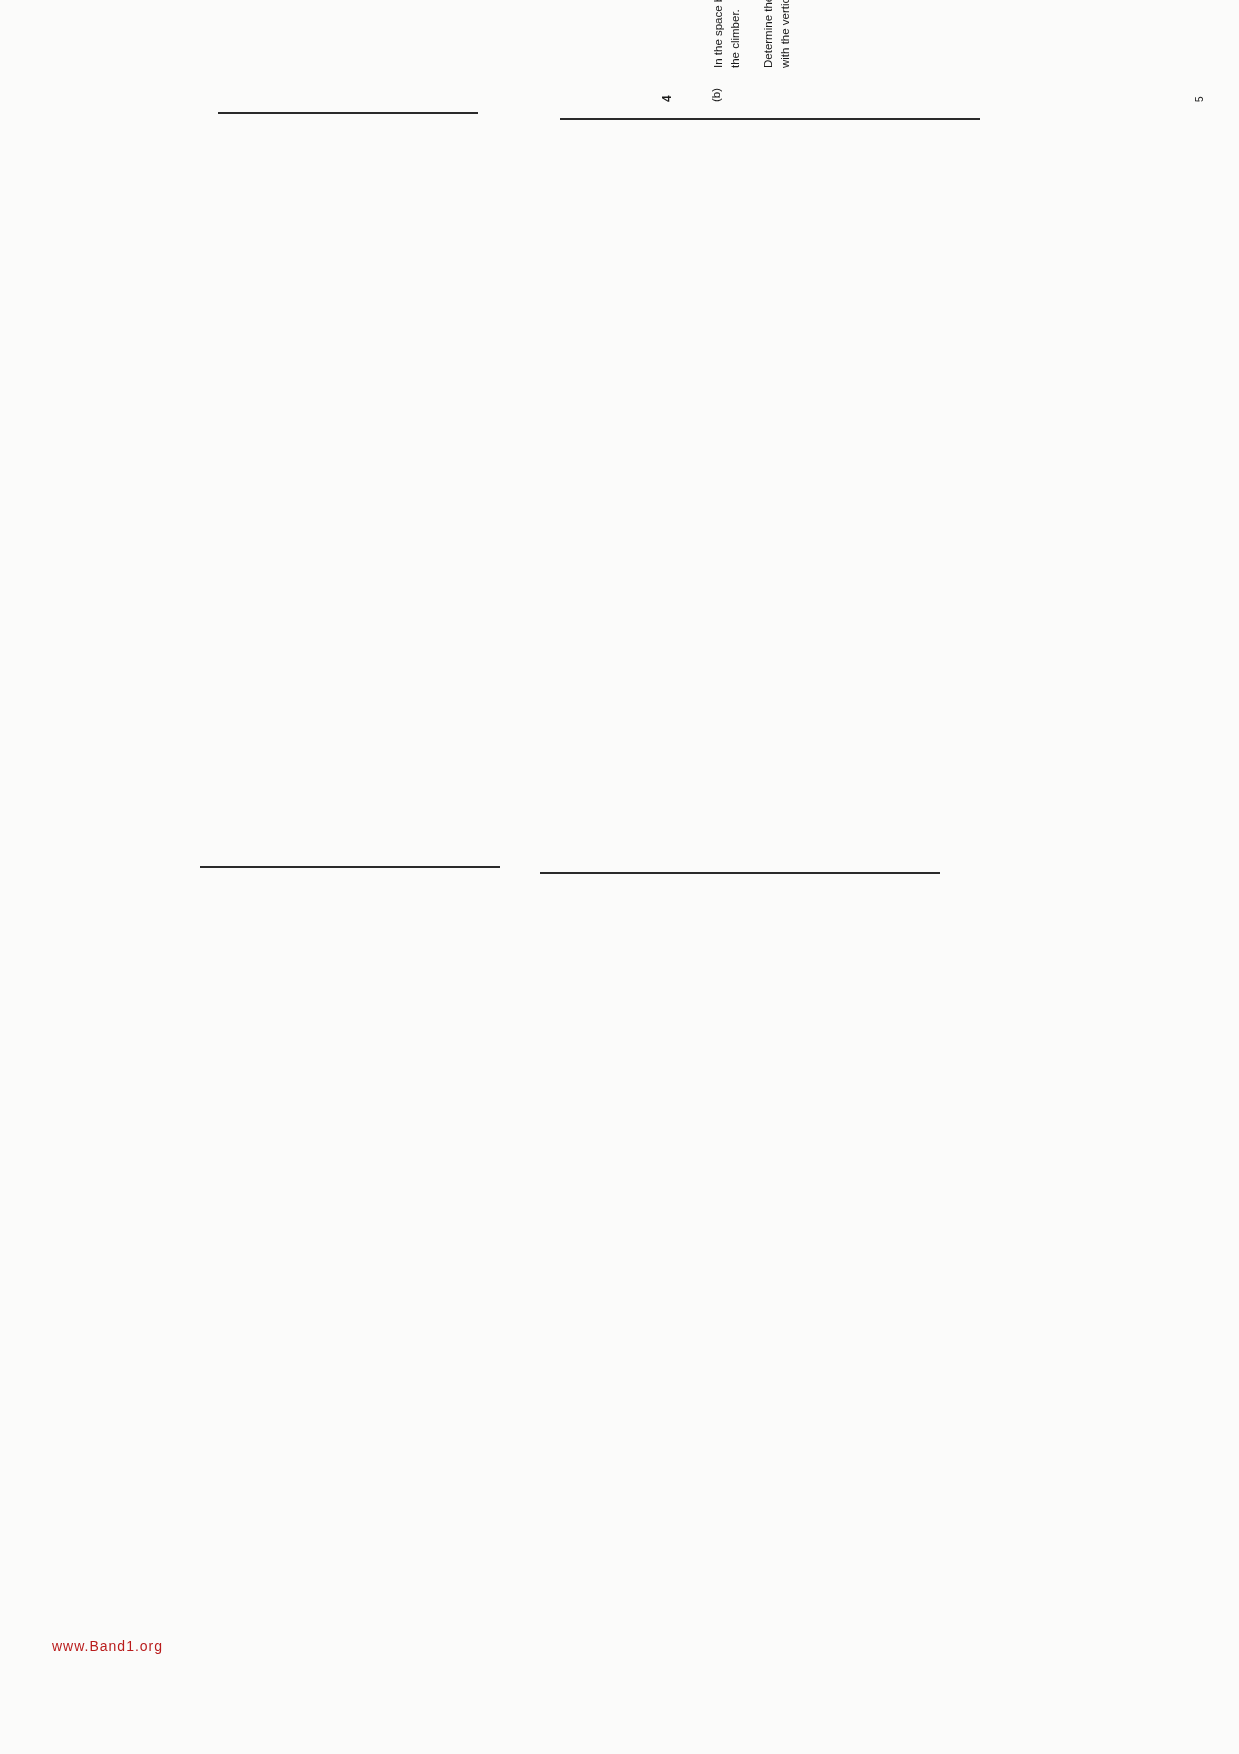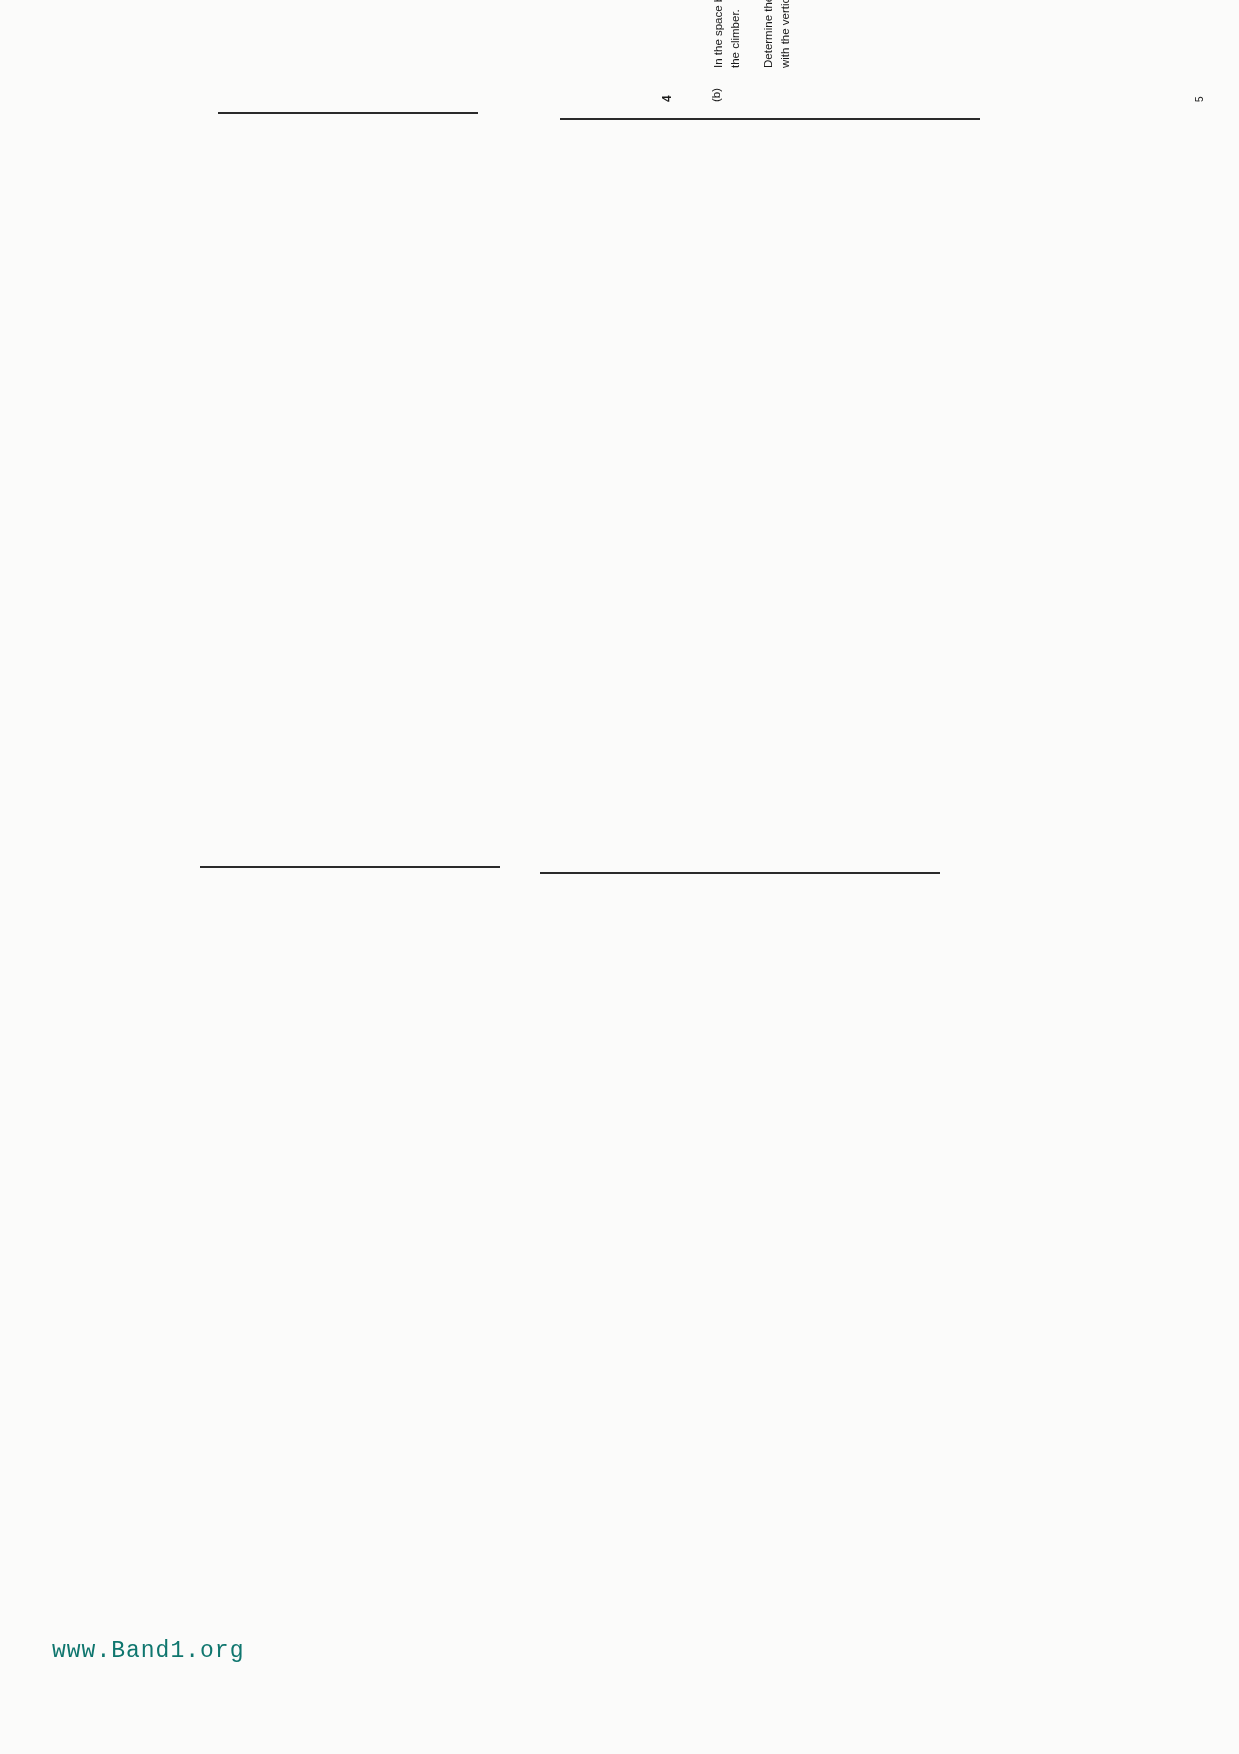--- a/index.html
+++ b/index.html
@@ -19,24 +19,24 @@
   .scan {
     position: absolute;
     left: 0; top: 0;
     width: 1239px; height: 1754px;
     background: #fbfbfa;
   }
   .watermark {
     position: absolute;
     left: 52px;
     top: 1638px;
-    font-family: Liberation Mono, monospace;
-    font-size: 23px;
+    font-family: Liberation Sans, sans-serif;
+    font-size: 14px;
     letter-spacing: 1px;
-    color: #0f766e;
+    color: #b91c1c;
   }
   
   .sheet {
     position: absolute;
     transform-origin: top left;
     
     transform: rotate(-90deg);
     font-family: "Liberation Sans", sans-serif;
   }
   .qnum {

